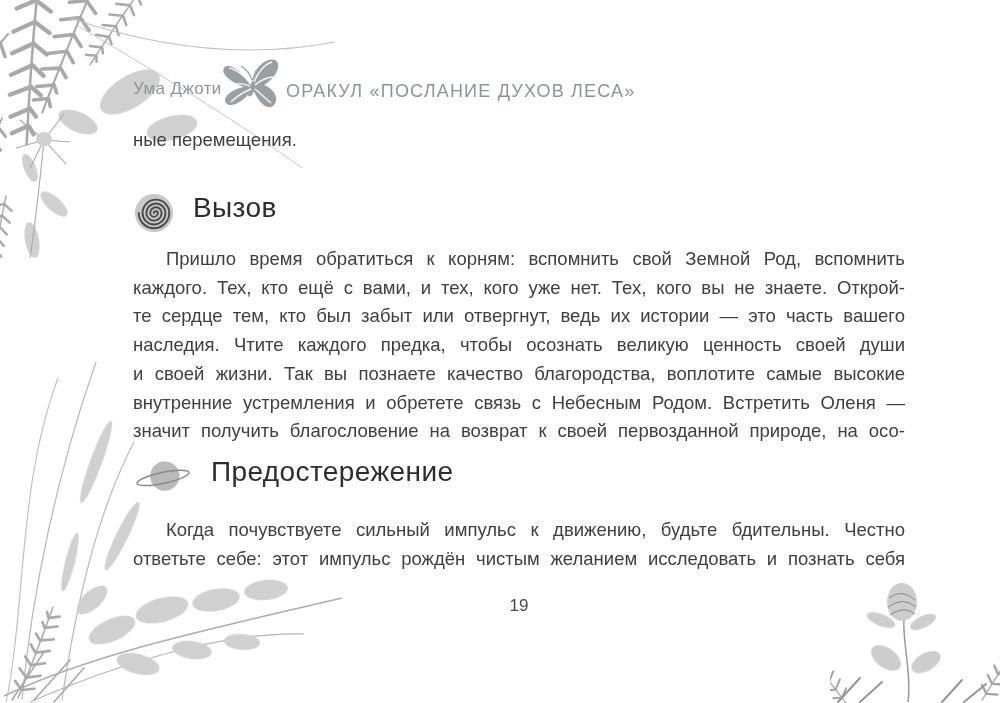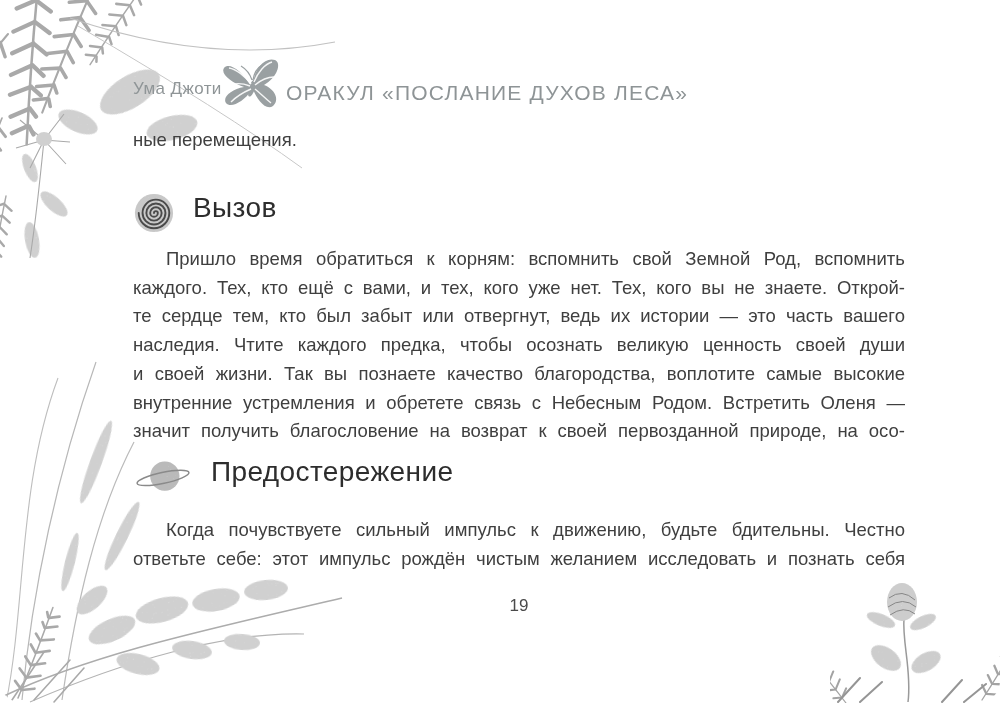--- a/index.html
+++ b/index.html
@@ -1,37 +1,37 @@
 <!DOCTYPE html>
 <html><head>
 <meta charset="utf-8">
 <style>
   html,body{margin:0;padding:0;background:#ffffff;}
   .page{
     position:relative;
     width:1000px;height:703px;
     background:#ffffff;
     overflow:hidden;
-    border-radius:22px;
+    border-radius:12px;
     font-family:"Liberation Sans","DejaVu Sans",sans-serif;
   }
   .decor{position:absolute;pointer-events:none;}
   .decor-topleft{left:0;top:0;}
   .decor-leftstrip{left:0;top:300px;}
   .decor-bottomright{left:830px;top:560px;}
 
   
   .hdr-author{
     position:absolute;left:133px;top:79px;
     font-size:17px;color:#8f9597;letter-spacing:.4px;
   }
   .hdr-butterfly{position:absolute;left:221px;top:56px;width:62px;height:58px;}
   .hdr-title{
     position:absolute;left:286px;top:81px;
-    font-size:21px;color:#8e9496;letter-spacing:1.2px;
+    font-size:18px;color:#8e9496;letter-spacing:1.2px;
   }
 
   
   .block{position:absolute;left:133px;width:772px;}
   .para{color:#3f3f3f;font-size:18.5px;line-height:28.7px;}
   .bline{text-align:justify;text-align-last:justify;white-space:normal;}
   .bline.last{text-align-last:left;}
   .bline.indent{text-indent:33px;}
 
   .intro-block{top:126px;}

